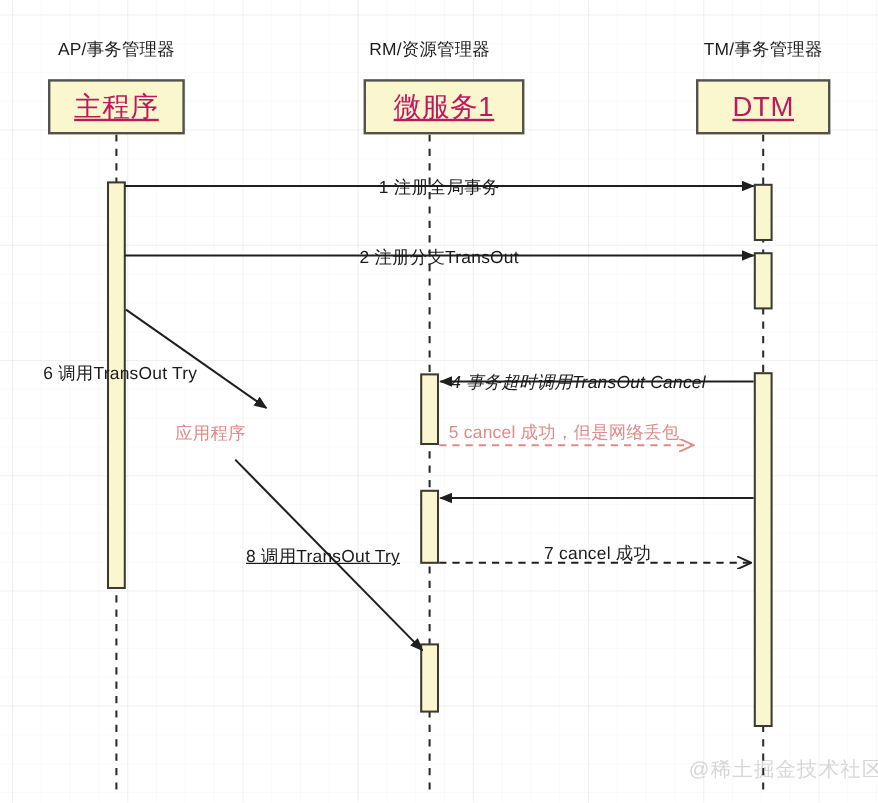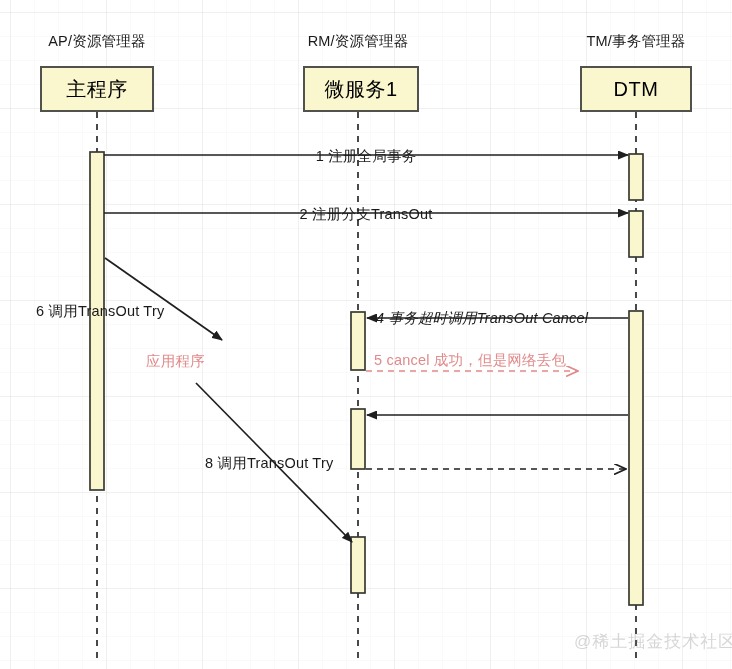--- a/index.html
+++ b/index.html
@@ -45,24 +45,25 @@
     letter-spacing: 0.2px;
   }
   .actor-box {
     position: absolute;
     box-sizing: border-box;
     background: #faf6cd;
     border: 2px solid #52524c;
     display: flex;
     align-items: center;
     justify-content: center;
-    font-size: 20px;
-    color: #000000;
+    font-size: 23px;
+    color: #be185d;
     letter-spacing: 0.5px;
     box-shadow: 0 0 0 0 transparent;
+    text-decoration: underline;
   }
   .msg-label {
     position: absolute;
     font-size: 14.5px;
     color: #1a1a1a;
     white-space: nowrap;
     background: transparent;
     letter-spacing: 0.2px;
   }
   .msg-label.red {
@@ -132,39 +133,40 @@
       <line x1="366" y1="371" x2="578" y2="371" stroke="#e08a8a" stroke-width="1.7" stroke-dasharray="6,5" marker-end="url(#arrowOpenRed)"></line>
 
       <line x1="628" y1="415" x2="367" y2="415" stroke="#1f1f1f" stroke-width="1.7" marker-end="url(#arrowSolid)"></line>
 
       <line x1="366" y1="469" x2="626" y2="469" stroke="#1f1f1f" stroke-width="1.7" stroke-dasharray="6,5" marker-end="url(#arrowOpen)"></line>
 
       <line x1="196" y1="383" x2="352" y2="542" stroke="#1f1f1f" stroke-width="1.7" marker-end="url(#arrowSolid)"></line>
     </g>
   </svg>
 
-  <div class="lifeline-header" style="left:0px; top:32px; width:194px;">AP/资源管理器</div>
+  <div class="lifeline-header" style="left:0px; top:32px; width:194px;">AP/事务管理器</div>
   <div class="lifeline-header" style="left:261px; top:32px; width:194px;">RM/资源管理器</div>
   <div class="lifeline-header" style="left:539px; top:32px; width:194px;">TM/事务管理器</div>
 
   <div class="actor-box" style="left:40px; top:66px; width:114px; height:46px;">主程序</div>
-  <div class="actor-box" style="left:303px; top:66px; width:116px; height:46px;">微服务1</div>
+  <div class="actor-box" style="left:303px; top:66px; width:134px; height:46px;">微服务1</div>
   <div class="actor-box" style="left:580px; top:66px; width:112px; height:46px;">DTM</div>
 
   <div class="msg-label center" style="left:249px; top:147px; width:234px;">1 注册全局事务</div>
 
   <div class="msg-label center" style="left:249px; top:205px; width:234px;">2 注册分支TransOut</div>
 
   <div class="msg-label" style="left:36px; top:302px;">6 调用TransOut Try</div>
 
   <div class="msg-label red" style="left:146px; top:352px;">应用程序</div>
 
   <div class="msg-label" style="left:376px; top:309px;font-style:italic;">4 事务超时调用TransOut Cancel</div>
 
   <div class="msg-label red" style="left:374px; top:351px;">5 cancel 成功，但是网络丢包</div>
 
 
+  <div class="msg-label center" style="left:370px; top:452px; width:256px;">7 cancel 成功</div>
 
-  <div class="msg-label" style="left:205px; top:454px;">8 调用TransOut Try</div>
+  <div class="msg-label" style="left:205px; top:454px;text-decoration:underline;">8 调用TransOut Try</div>
 
   <div class="watermark" style="left:574px; top:630px;">@稀土掘金技术社区</div>
 
 </div>
 
 </body></html>

